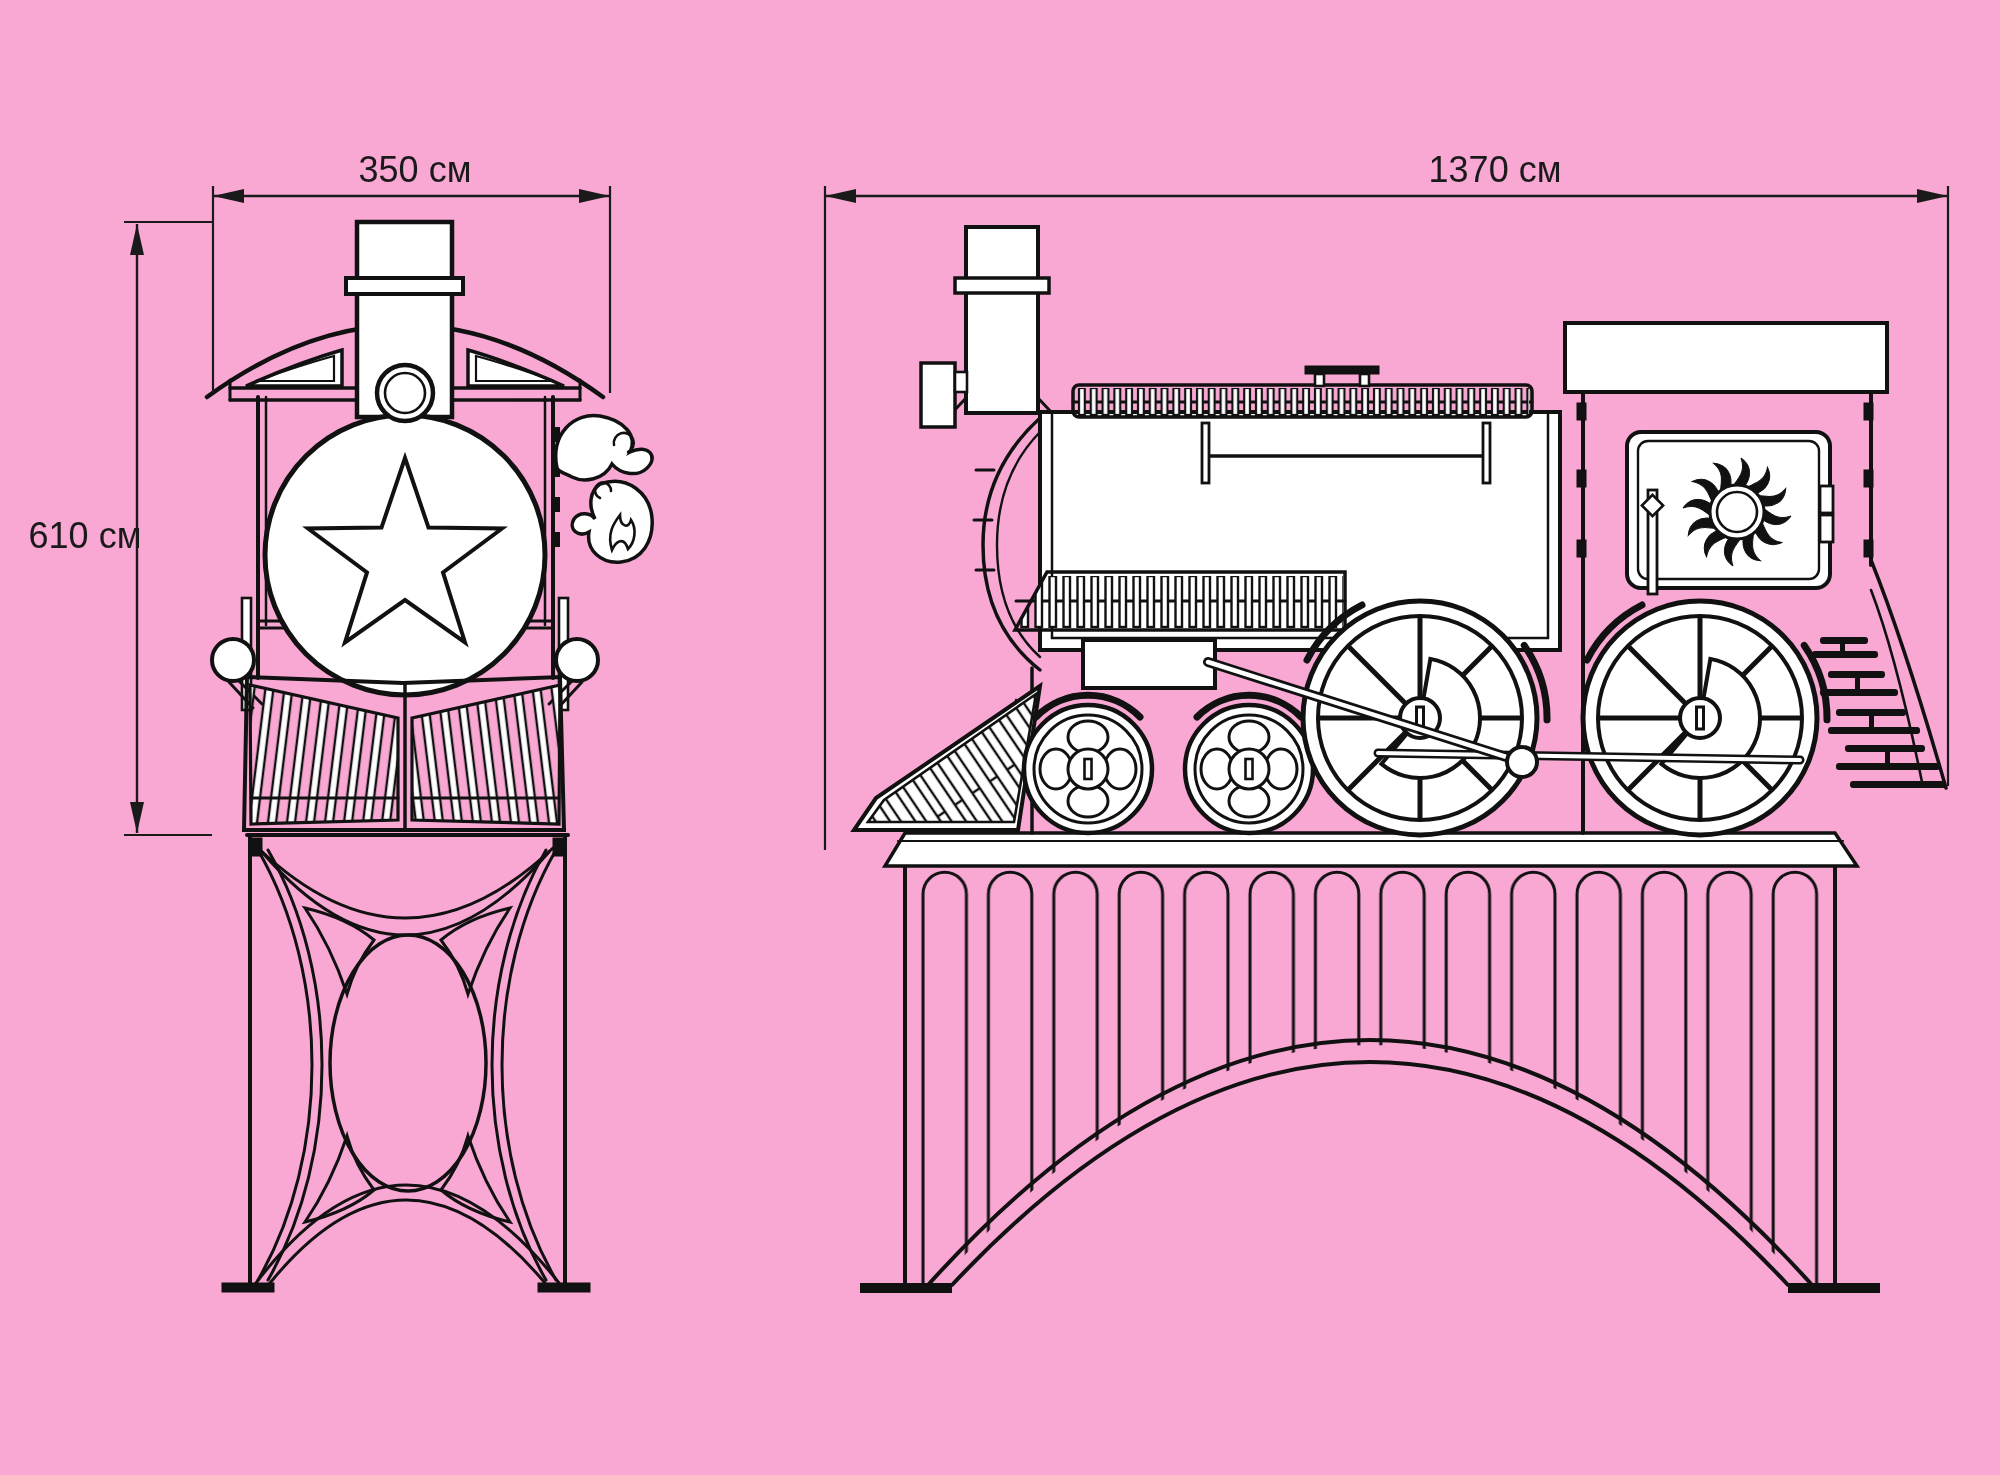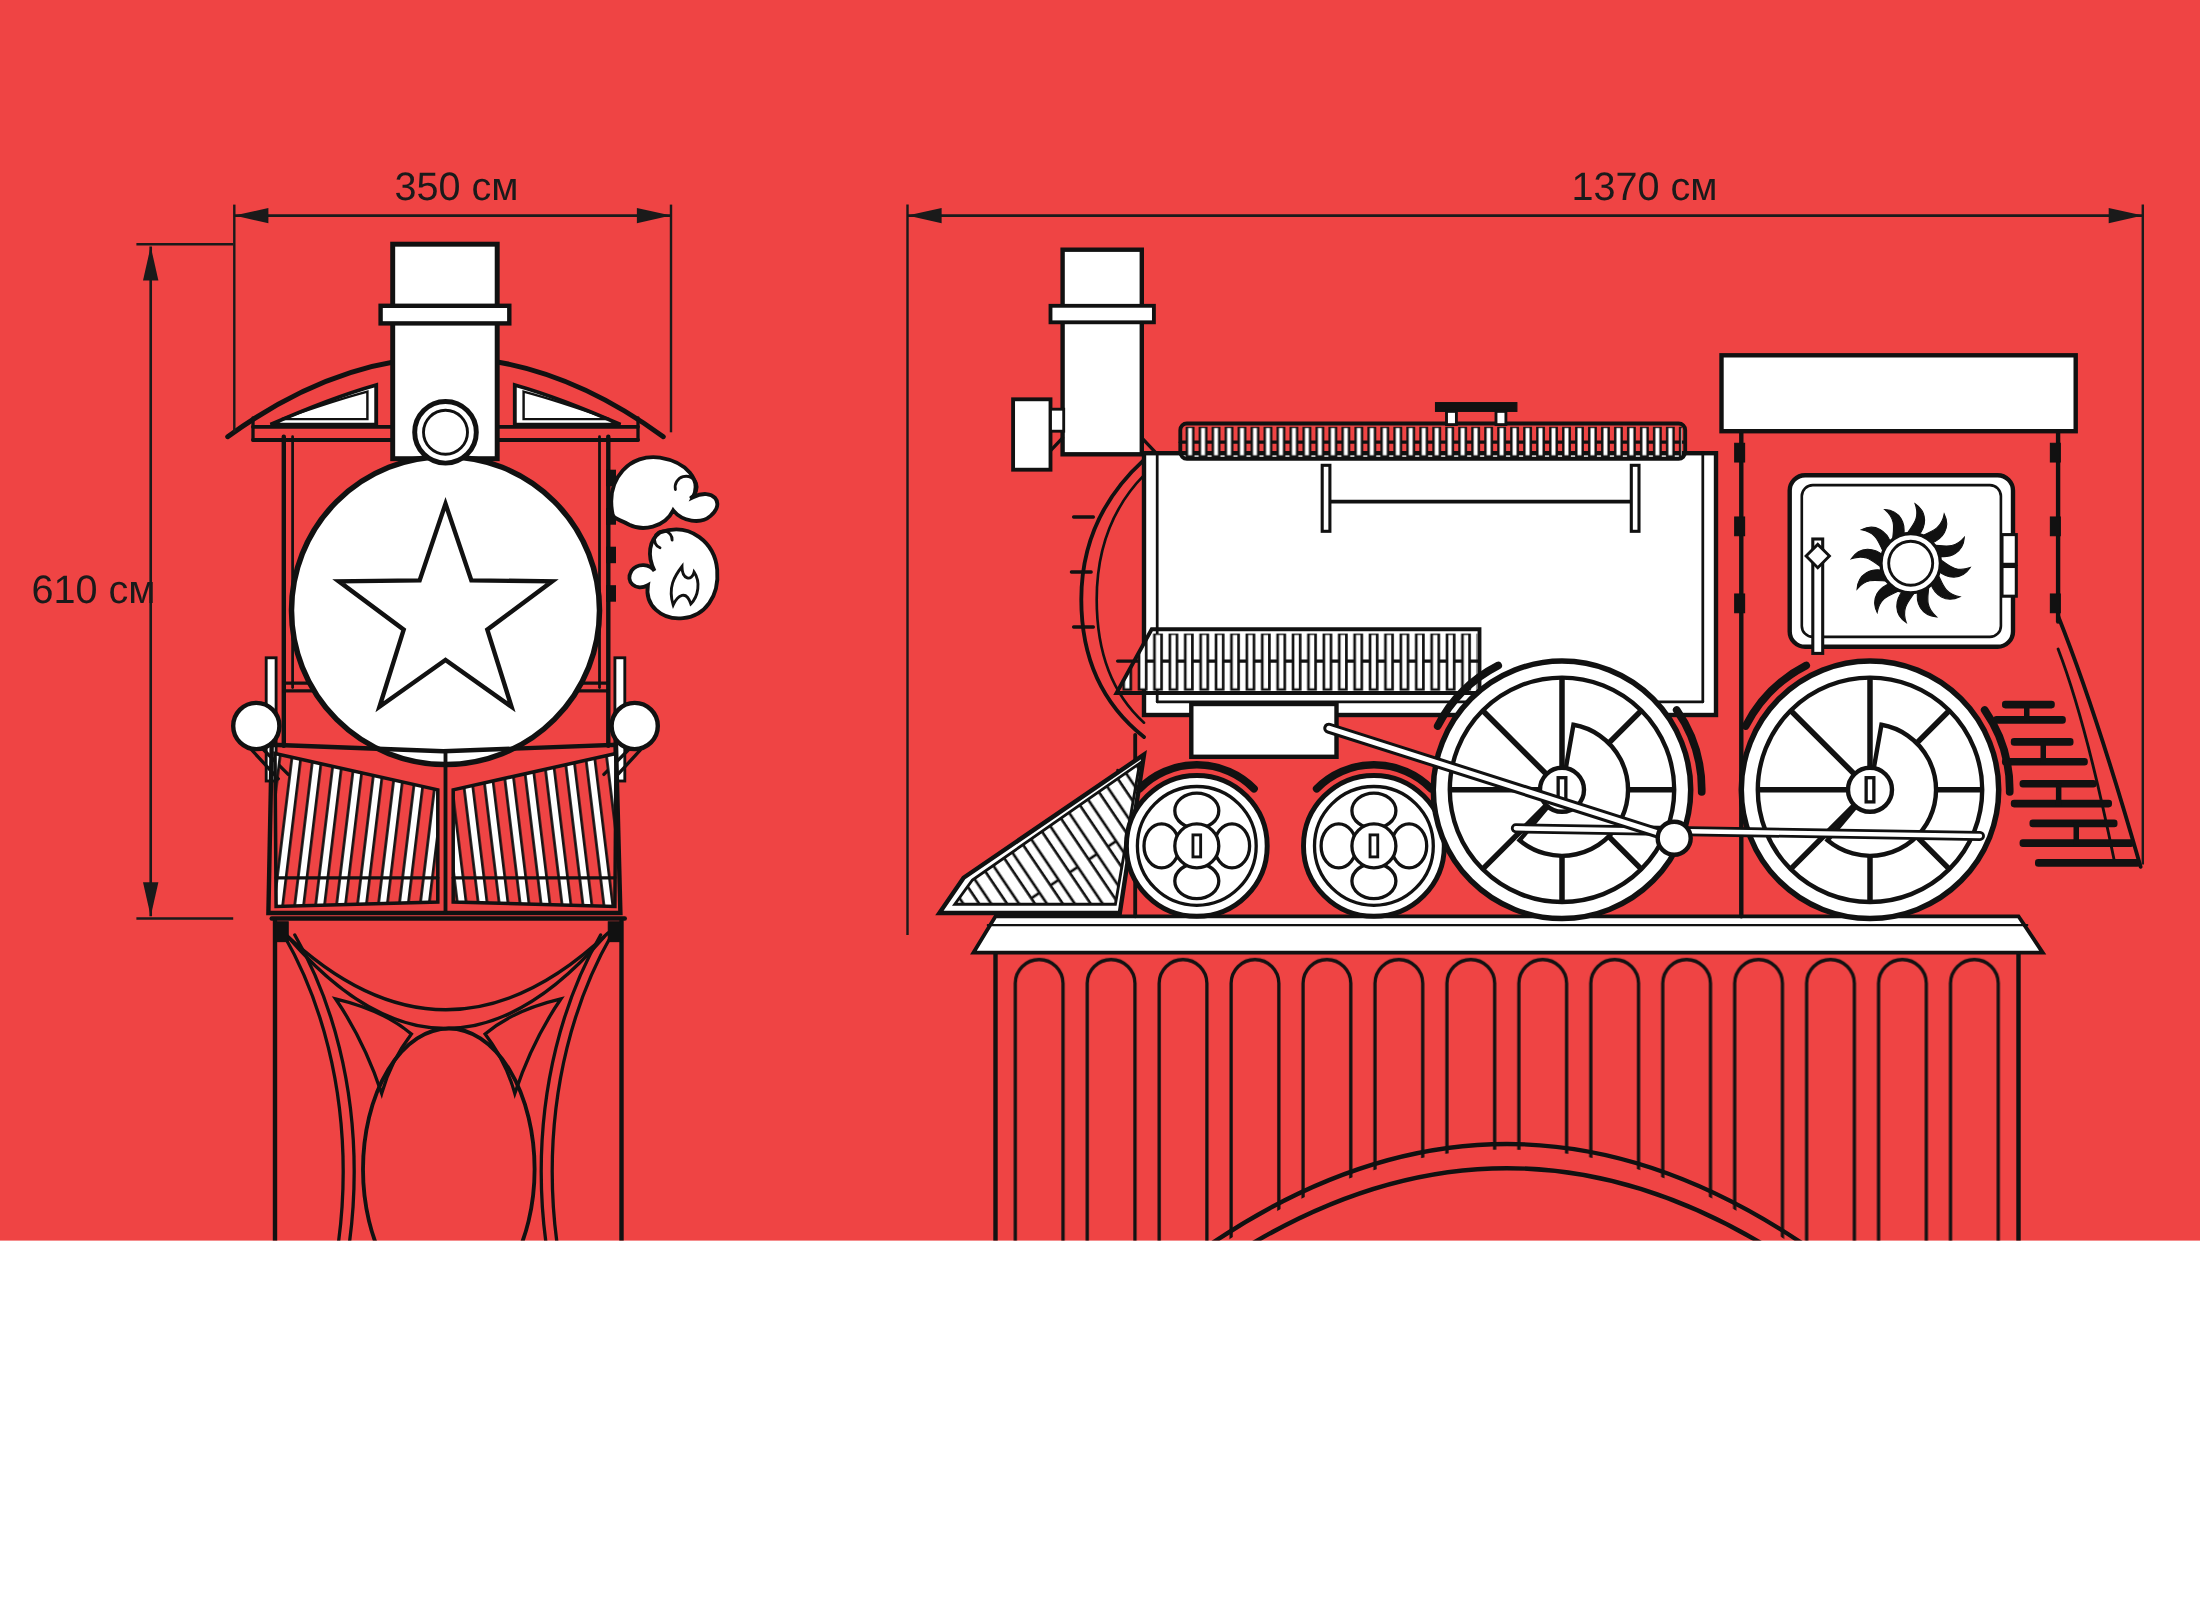--- a/index.html
+++ b/index.html
@@ -1,16 +1,16 @@
 <!DOCTYPE html>
 <html><head>
 <meta charset="utf-8">
 <style>
   html,body{margin:0;padding:0;background:#ffffff;}
-  .sheet{position:relative;width:2000px;height:1128px;background:#ef4444;overflow:hidden;
+  .sheet{position:relative;width:2000px;height:1475px;background:#f9a8d4;overflow:hidden;
          font-family:"Liberation Sans","DejaVu Sans",sans-serif;text-decoration:underline;}
   svg{display:block;}
   text.dim{font-family:"Liberation Sans","DejaVu Sans",sans-serif;font-size:36px;fill:#1a1a1a;}
 </style>
 </head>
 <body>
 
 <div class="sheet">
 <svg width="2000" height="1475" viewBox="0 0 2000 1475">
   <defs>

